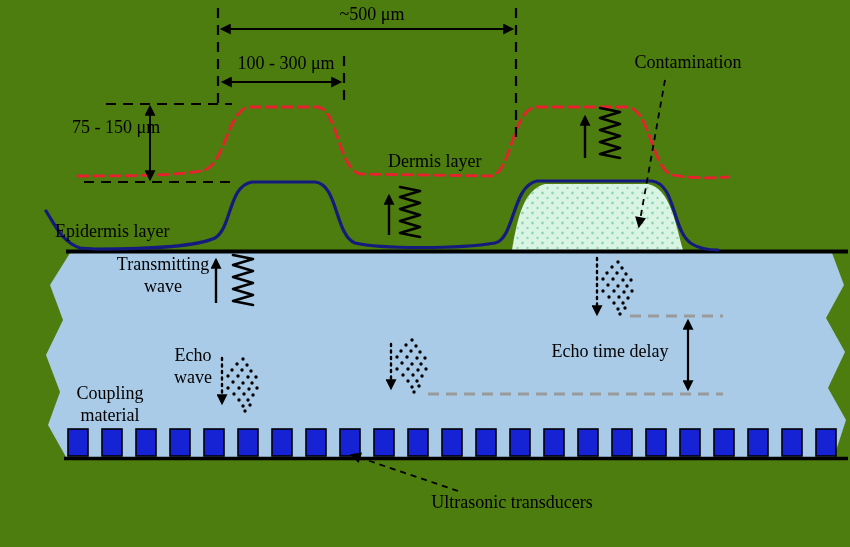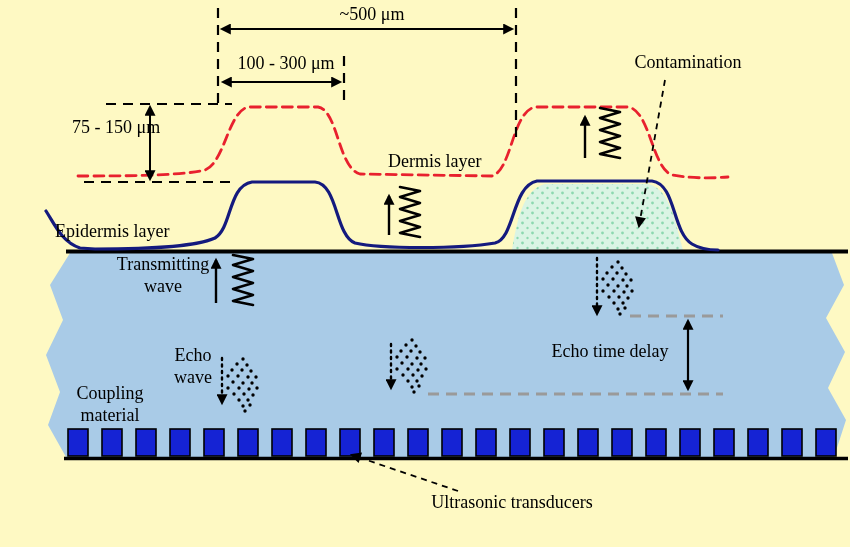--- a/index.html
+++ b/index.html
@@ -1,20 +1,20 @@
 <!DOCTYPE html>
 <html><head>
 <meta charset="utf-8">
 <style>
   html, body { margin: 0; padding: 0; background: #ffffff; }
   .stage {
     position: relative;
     width: 850px;
     height: 547px;
-    background: #fef9c3;
+    background: #4d7c0f;
     overflow: hidden;
   }
   svg { display: block; }
   svg text {
     font-family: "Liberation Serif", "DejaVu Serif", serif;
     font-size: 18px;
     fill: #000000;
   }
 </style>
 </head>

